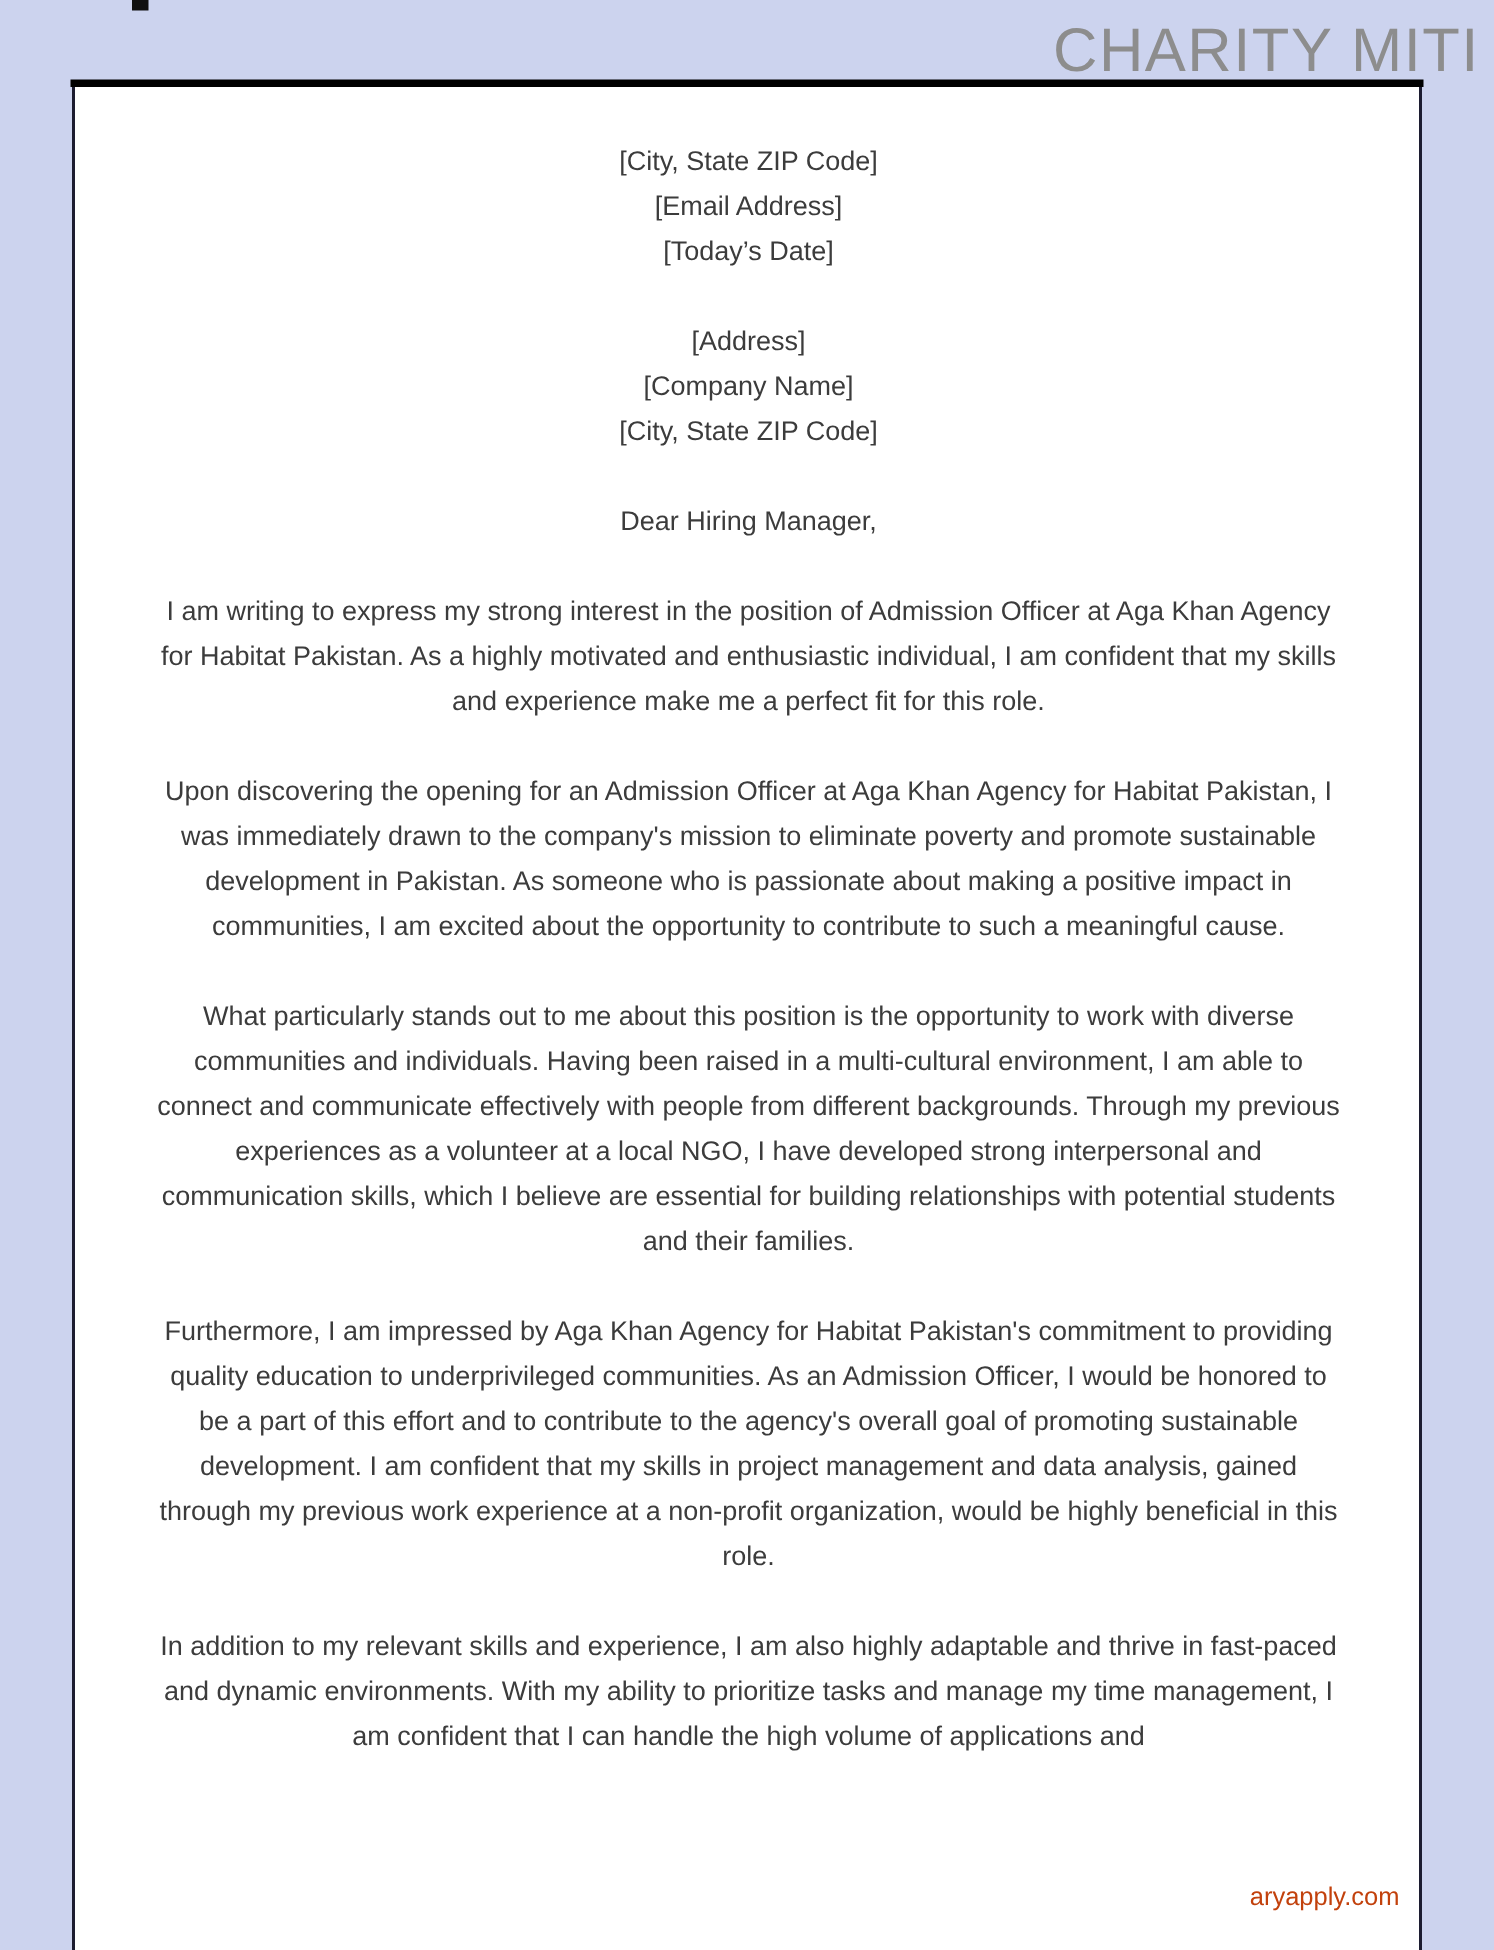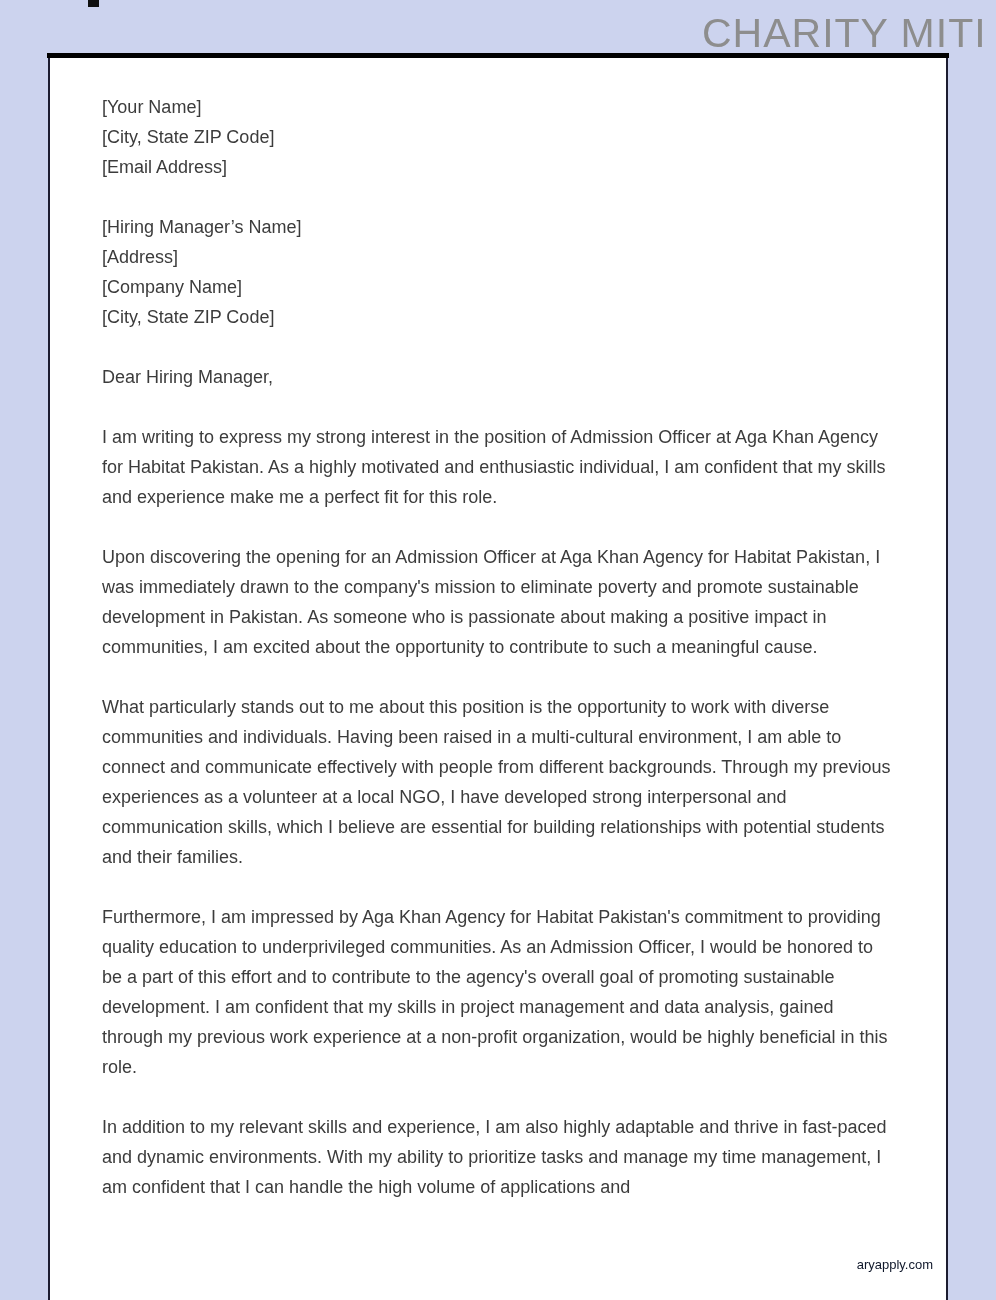--- a/index.html
+++ b/index.html
@@ -1,15 +1,15 @@
 <!DOCTYPE html>
 <html><head>
 <meta charset="utf-8">
 <style>
-  * { margin: 0; padding: 0; box-sizing: border-box; }
+  * { margin: 0; padding: 0; box-sizing: border-box; text-align: center; }
   html, body { width: 996px; height: 1300px; }
   body {
     position: relative;
     background: #ccd3ee;
     overflow: hidden;
     font-family: "Liberation Sans", sans-serif;
   }
   .corner-mark {
     position: absolute;
     left: 88px; top: 0;
@@ -42,43 +42,42 @@
     color: #3c3c3c;
     font-size: 18px;
     line-height: 30px;
   }
   .block { margin-bottom: 30px; }
   .para  { margin-bottom: 30px; max-width: 797px; }
   .line  { white-space: nowrap; }
   .watermark {
     position: absolute;
     top: 1192px; right: 13px;
-    font-size: 13px;
-    color: #0f172a;
+    font-size: 17px;
+    color: #c2410c;
   }
 </style>
 </head>
 <body>
 
 <div class="corner-mark"></div>
 
 <div class="logo">CHARITY MITI</div>
 
 <div class="top-rule"></div>
 
 <div class="page">
 
   <div class="block">
-    <div class="line">[Your Name]</div>
     <div class="line">[City, State ZIP Code]</div>
     <div class="line">[Email Address]</div>
+    <div class="line">[Today’s Date]</div>
   </div>
 
   <div class="block">
-    <div class="line">[Hiring Manager’s Name]</div>
     <div class="line">[Address]</div>
     <div class="line">[Company Name]</div>
     <div class="line">[City, State ZIP Code]</div>
   </div>
 
   <div class="block">Dear Hiring Manager,</div>
 
   <p class="para">I am writing to express my strong interest in the position of Admission Officer at Aga Khan Agency for Habitat Pakistan. As a highly motivated and enthusiastic individual, I am confident that my skills and experience make me a perfect fit for this role.</p>
   <p class="para">Upon discovering the opening for an Admission Officer at Aga Khan Agency for Habitat Pakistan, I was immediately drawn to the company's mission to eliminate poverty and promote sustainable development in Pakistan. As someone who is passionate about making a positive impact in communities, I am excited about the opportunity to contribute to such a meaningful cause.</p>
   <p class="para">What particularly stands out to me about this position is the opportunity to work with diverse communities and individuals. Having been raised in a multi-cultural environment, I am able to connect and communicate effectively with people from different backgrounds. Through my previous experiences as a volunteer at a local NGO, I have developed strong interpersonal and communication skills, which I believe are essential for building relationships with potential students and their families.</p>

